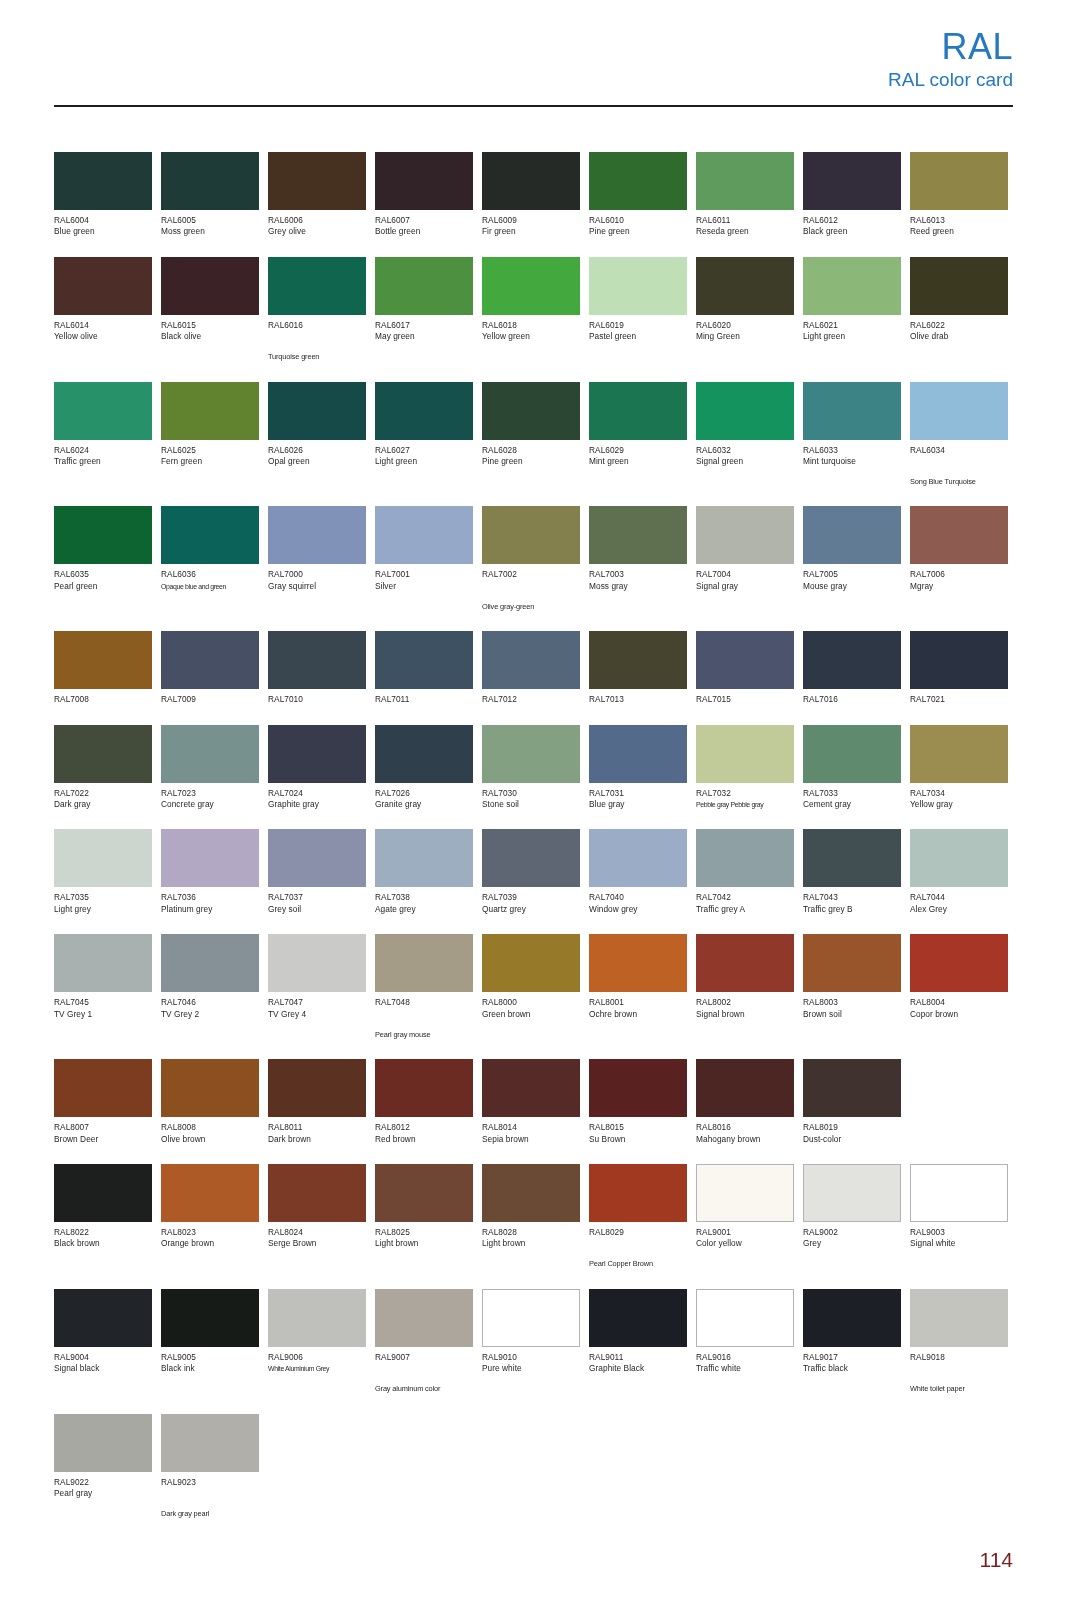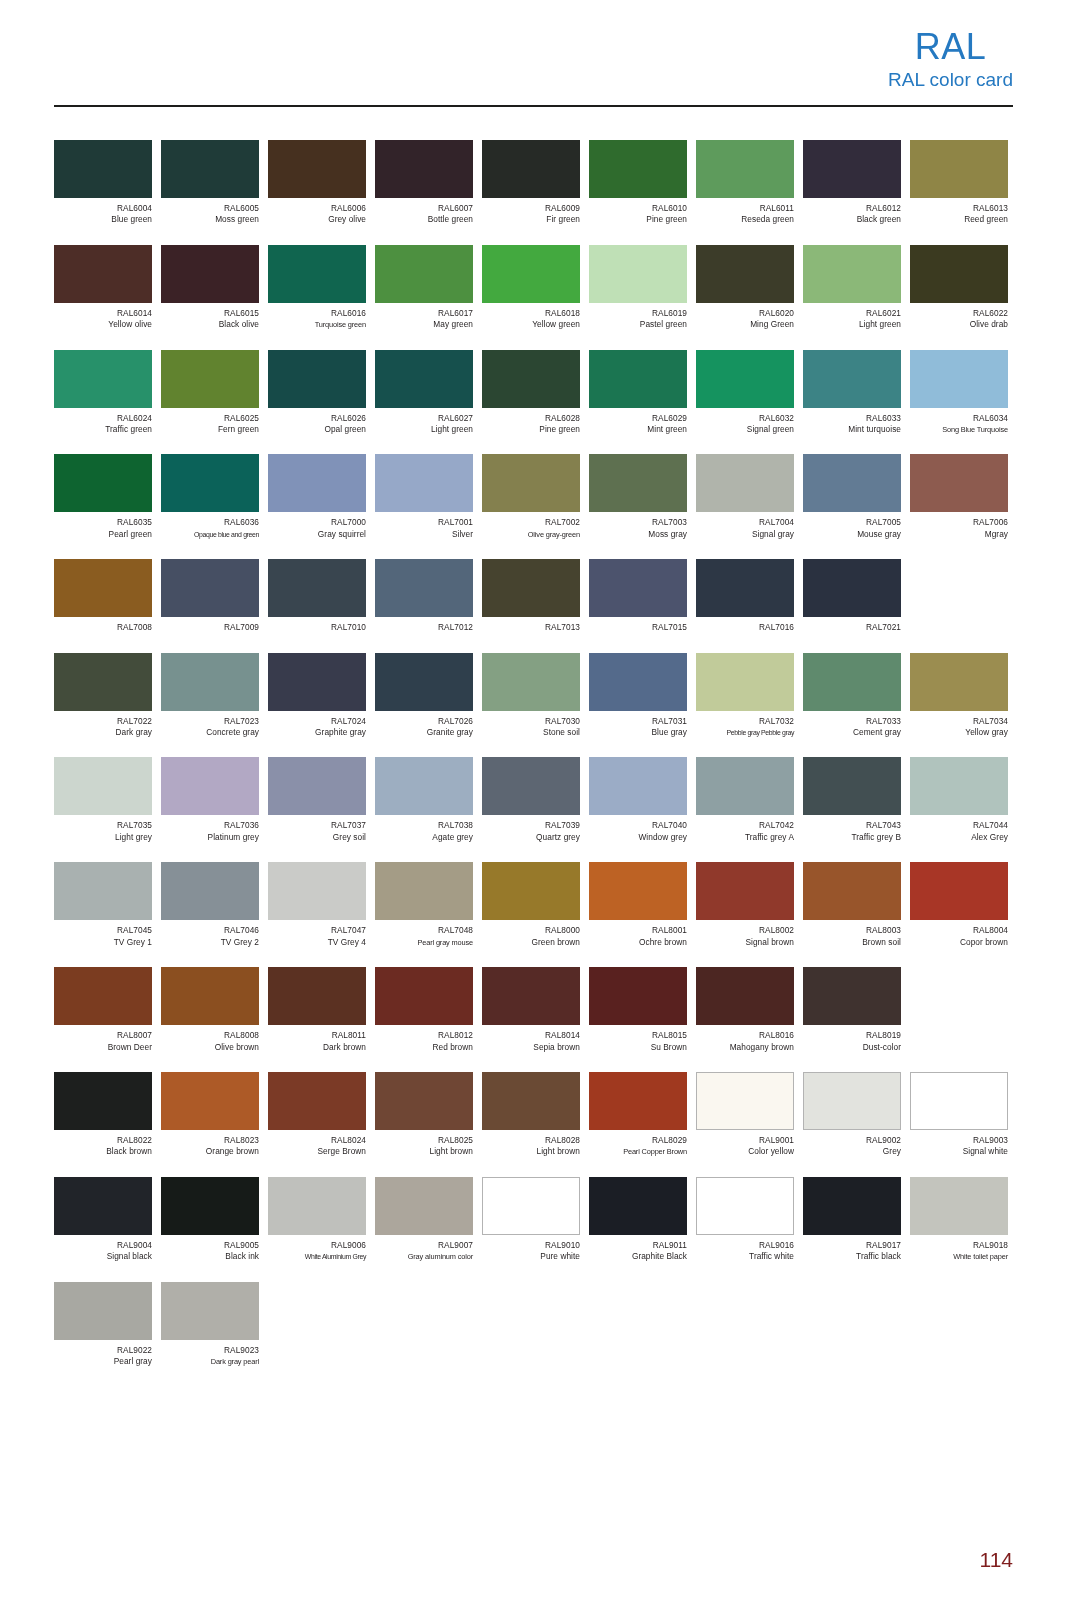--- a/index.html
+++ b/index.html
@@ -20,21 +20,21 @@
     width: 1069px;
     height: 1600px;
     box-sizing: border-box;
   }
 
   
   .header {
     position: absolute;
     top: 28px;
     right: 56px;
-    text-align: center;
+    text-align: right;
   }
   .brand {
     font-size: 36px;
     line-height: 38px;
     font-weight: 400;
     color: #2579c1;
     letter-spacing: 0.5px;
   }
   .brand-sub {
     font-size: 19px;
@@ -49,23 +49,22 @@
     right: 56px;
     top: 105px;
     height: 2px;
     background: #1d1d1b;
   }
 
   
   .grid {
     position: absolute;
     left: 54px;
-    top: 140px;
+    top: 152px;
     width: 962px;
-    text-align: right;
   }
   .row {
     display: flex;
     flex-wrap: nowrap;
     margin-bottom: 19px;
   }
   .cell {
     width: 98px;
     margin-right: 9px;
     box-sizing: border-box;
@@ -84,21 +83,21 @@
   .caption {
     margin-top: 5px;
     font-size: 8.3px;
     line-height: 11.4px;
     color: #231f20;
     letter-spacing: 0.05px;
     white-space: nowrap;
   }
   .caption .code { display: block; }
   .caption .nm { display: block; }
-  .caption .nm.shrink { font-size: 7.4px; letter-spacing: -0.15px; }
+  .caption .nm.shrink { font-size: 7.4px; letter-spacing: -0.15px; margin-top: 20px; }
   .caption .nm.shrink2 { font-size: 6.9px; letter-spacing: -0.35px; }
 
   
   .page-number {
     position: absolute;
     right: 56px;
     bottom: 28px;
     font-size: 21px;
     color: #7f1d1d;
   }
@@ -392,20 +391,27 @@
           </div>
         </div>
         <div class="cell">
           <div class="swatch" style="background: rgb(57, 69, 79);"></div>
           <div class="caption">
             <span class="code">RAL7010</span>
             <span class="nm"></span>
           </div>
         </div>
         <div class="cell">
+          <div class="swatch" style="background: rgb(62, 81, 99);"></div>
+          <div class="caption">
+            <span class="code">RAL7011</span>
+            <span class="nm"></span>
+          </div>
+        </div>
+        <div class="cell">
           <div class="swatch" style="background: rgb(83, 102, 122);"></div>
           <div class="caption">
             <span class="code">RAL7012</span>
             <span class="nm"></span>
           </div>
         </div>
         <div class="cell">
           <div class="swatch" style="background: rgb(70, 67, 47);"></div>
           <div class="caption">
             <span class="code">RAL7013</span>

